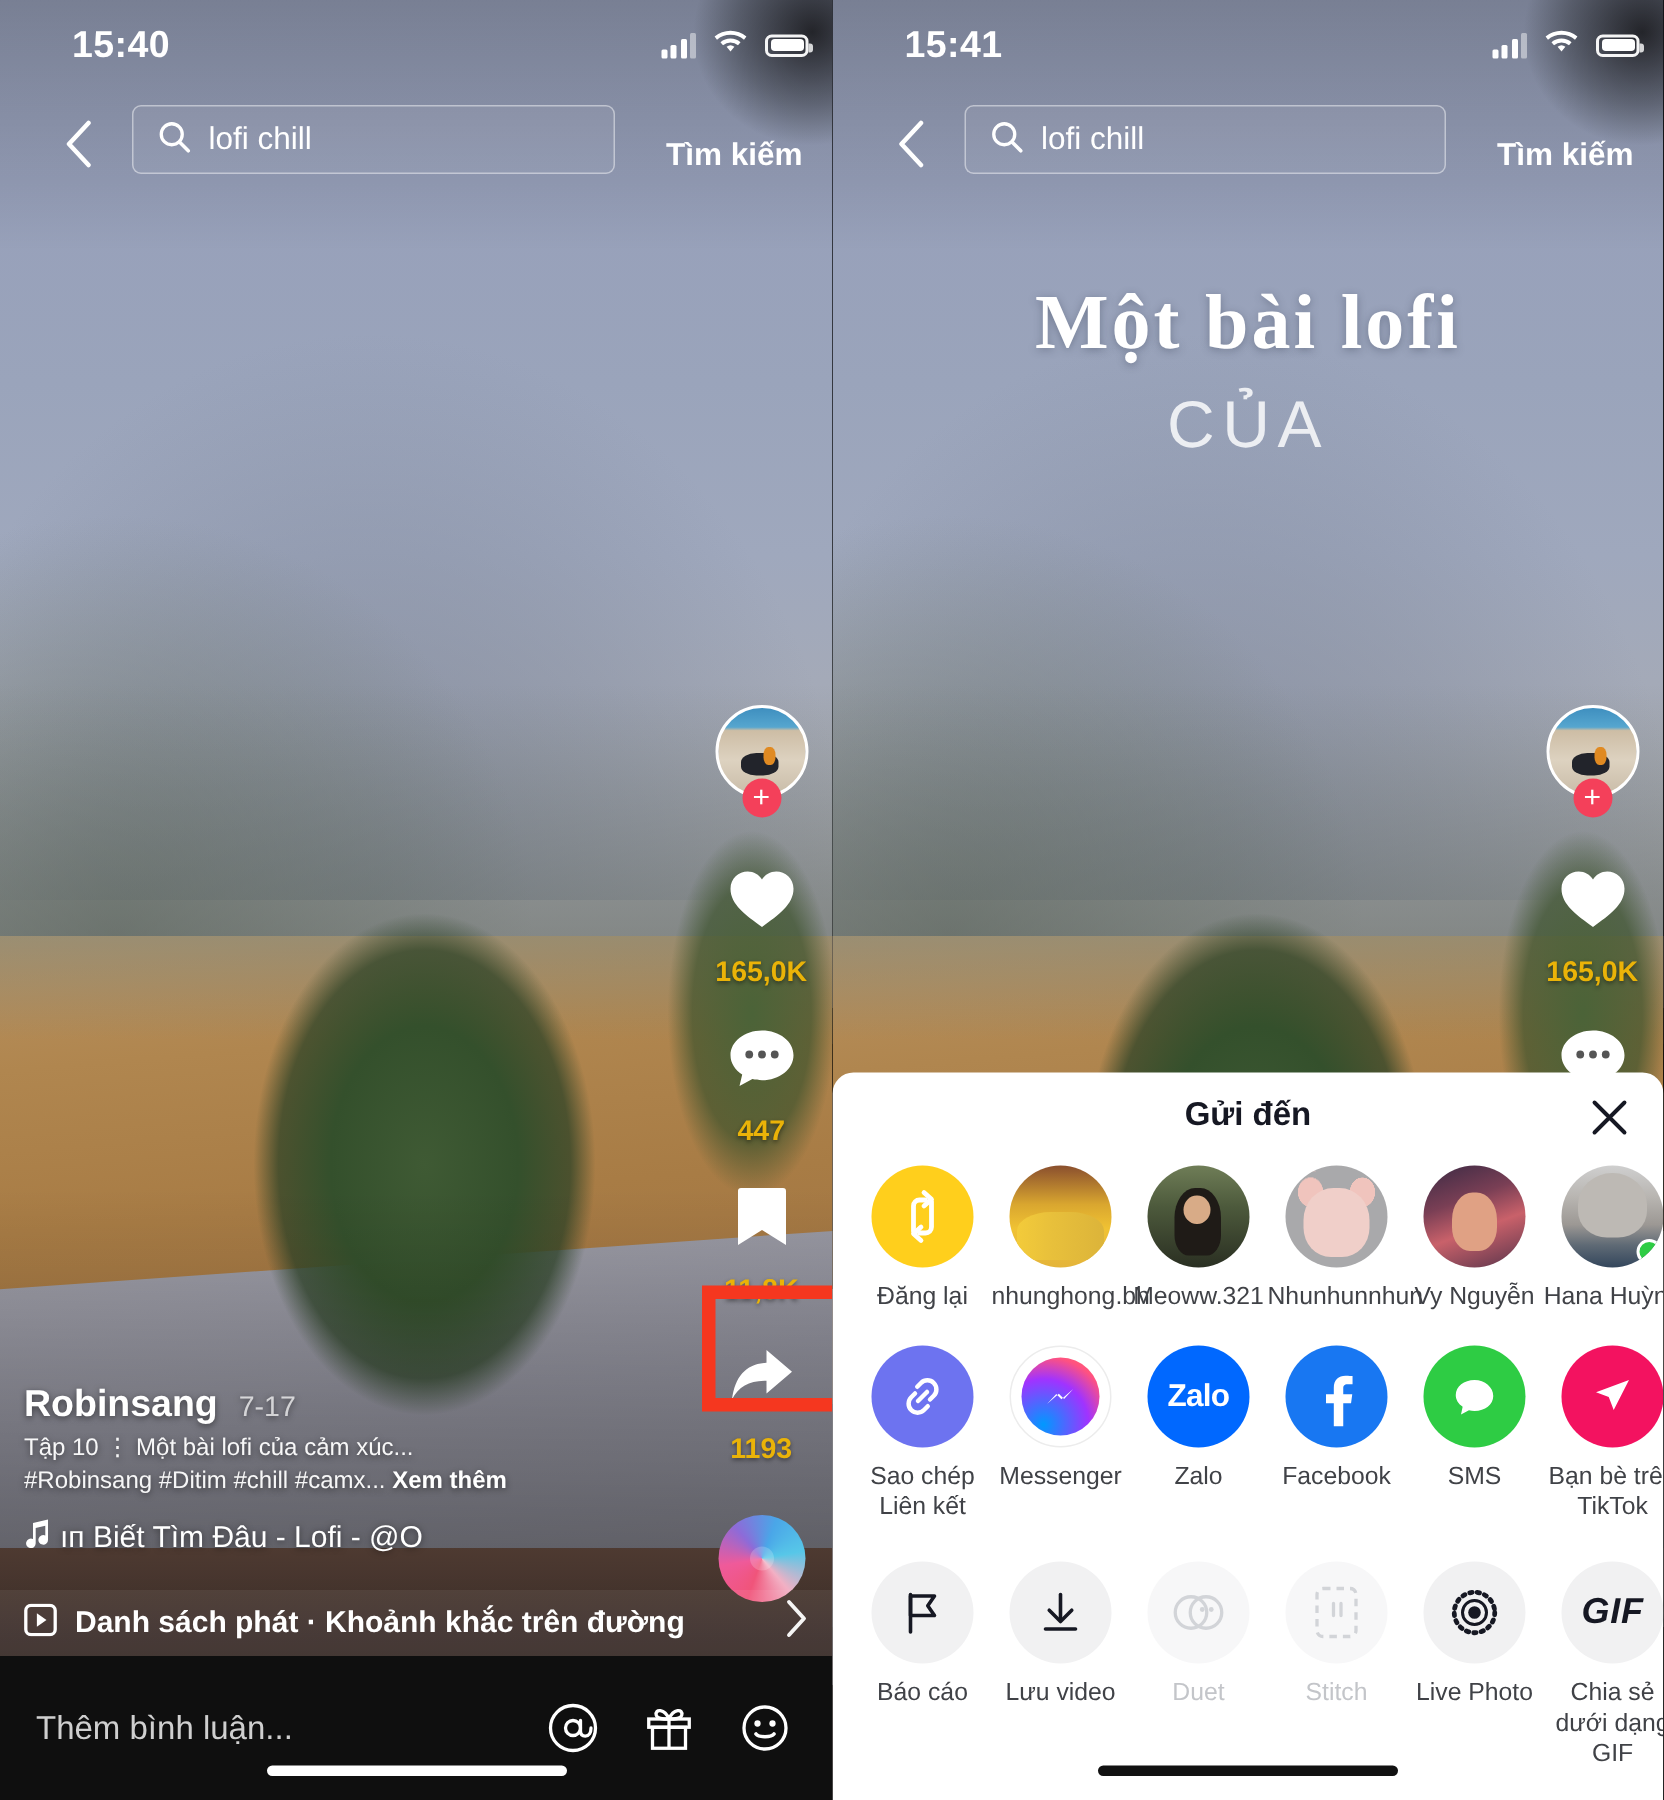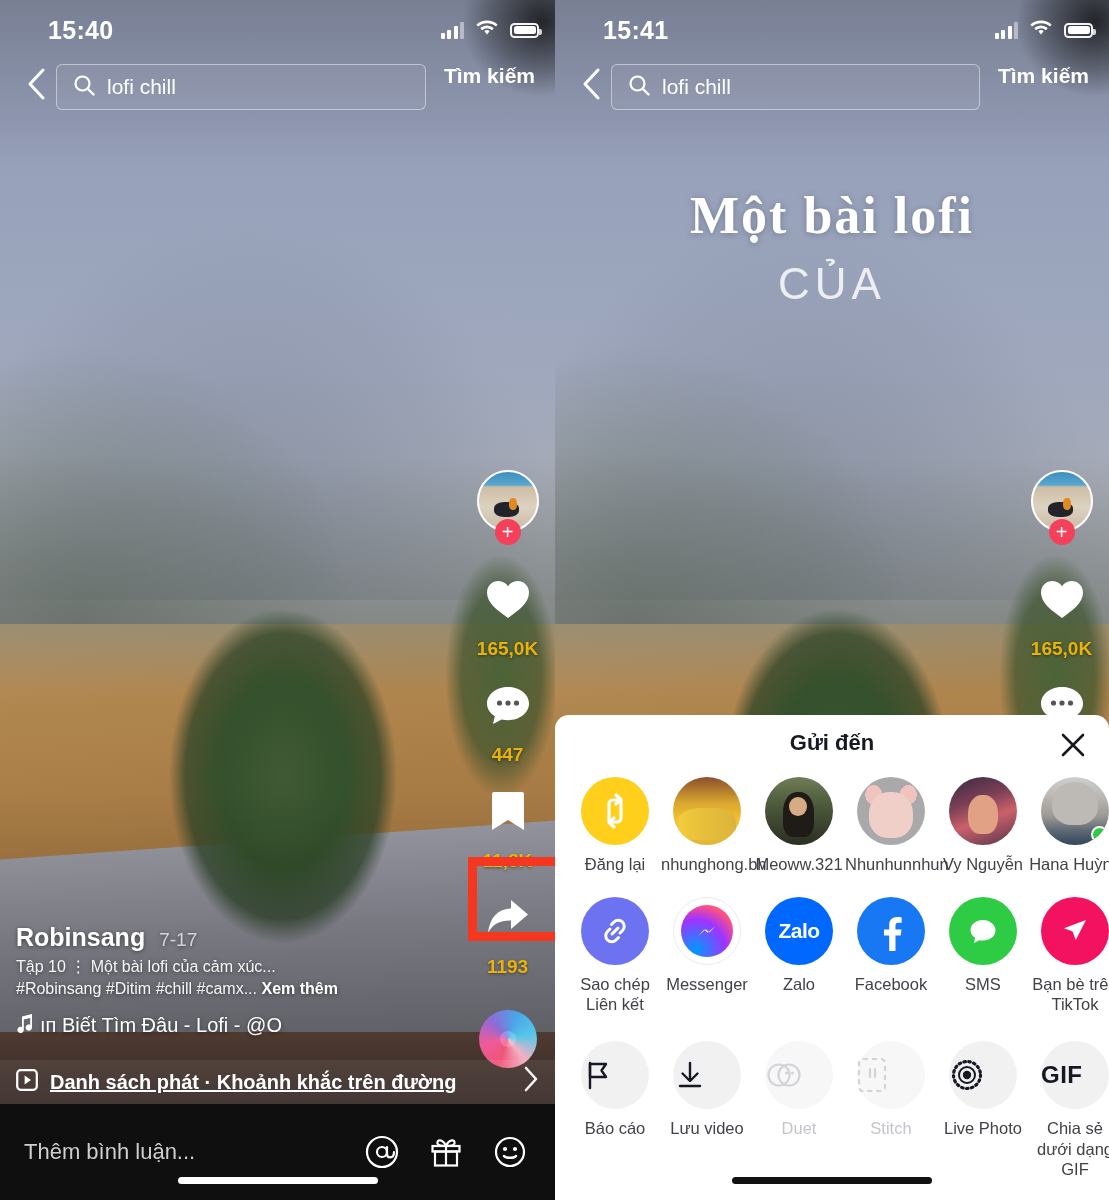--- a/index.html
+++ b/index.html
@@ -77,21 +77,21 @@
   .bars i { display:block; width:4px; background:#fff; border-radius:1px; }
   .bars i:nth-child(1){ height:6px;}
   .bars i:nth-child(2){ height:9px;}
   .bars i:nth-child(3){ height:13px;}
   .bars i:nth-child(4){ height:17px; background:rgba(255,255,255,.45);}
   .battery { width:29px; height:15px; border:2px solid rgba(255,255,255,.95); border-radius:4.5px; position:relative; }
   .battery::after{content:"";position:absolute;right:-4.5px;top:4px;width:2.5px;height:6px;background:rgba(255,255,255,.8);border-radius:0 2px 2px 0;}
   .battery i{position:absolute;inset:1.5px;background:#fff;border-radius:2.5px;}
 
   
-  .searchbar { position:absolute; top:64px; left:0; right:0; height:52px; display:flex; align-items:flex-start; padding:0 14px 0 16px; }
+  .searchbar { position:absolute; top:64px; left:0; right:0; height:52px; display:flex; align-items:flex-end; padding:0 14px 0 32px;gap:16px; }
   .backbtn { width:40px; height:40px; display:flex; align-items:center; justify-content:center; flex:0 0 auto; }
   .searchfield {
     flex:1 1 auto; height:46px; border:1px solid rgba(255,255,255,.45); border-radius:6px;
     display:flex; align-items:center; padding:0 16px; gap:12px; background:rgba(255,255,255,.05);
   }
   .searchfield .q { font-size:21px; color:#fff; font-weight:400; }
   .searchbtn { flex:0 0 auto; color:#fff; font-size:21px; font-weight:600; padding-left:18px; padding-right:6px; white-space:nowrap; }
 
   
   .lyric { position:absolute; left:0; right:0; top:186px; text-align:center; pointer-events:none; }
@@ -133,21 +133,21 @@
   .author-row { display:flex; align-items:baseline; gap:14px; margin-bottom:4px; }
   .author { font-size:25px; font-weight:700; }
   .date { font-size:19px; color:rgba(255,255,255,.72); }
   .desc { font-size:16px; line-height:1.42; color:rgba(255,255,255,.95); }
   .desc .more { font-weight:700; color:#fff; }
   .music-row { display:flex; align-items:center; gap:6px; margin-top:12px; font-size:20px; }
 
   .playlist {
     position:absolute; left:0; right:0; bottom:96px; height:44px;
     display:flex; align-items:center; gap:12px; padding:0 16px;
-    color:#fff; background:rgba(255,255,255,.07);text-decoration:underline;
+    color:#fff; background:rgba(255,255,255,.07);
   }
   .playlist .pl-text { flex:1 1 auto; font-size:20px; font-weight:700; }
   .playlist .chev { font-size:24px; color:#fff; opacity:.95; }
 
   .commentbar {
     position:absolute; left:0; right:0; bottom:0; height:96px; background:#0f0f0f;
     display:flex; align-items:center; padding:0 26px 0 24px; gap:26px;
   }
   .comment-ph { flex:1 1 auto; color:#cfcfcf; font-size:22px; }
   .cicon { width:38px; height:38px; display:flex; align-items:center; justify-content:center; color:#fff; }
@@ -167,21 +167,21 @@
   .sheet-title { font-size:22px; font-weight:700; color:#161823; }
   .sheet-close { position:absolute; right:18px; top:12px; width:36px; height:36px; display:flex; align-items:center; justify-content:center; color:#161823; }
   .row { display:flex; align-items:flex-start; padding:6px 0 0 14px; gap:0; }
   .cell { width:92px; flex:0 0 92px; display:flex; flex-direction:column; align-items:center; }
   .cell .lbl { margin-top:9px; font-size:16.5px; color:#404247; text-align:center; line-height:1.25; width:92px; }
   .cell .lbl.dim { color:#c3c5c9; }
   .av { width:68px; height:68px; border-radius:50%; overflow:hidden; position:relative; background:#ddd; }
   .repost { background:#ffcf1c; display:flex; align-items:center; justify-content:center; }
   .online-dot { position:absolute; right:1px; bottom:2px; width:17px; height:17px; border-radius:50%; background:#2ecc44; border:2.5px solid #fff; }
   .app { width:68px; height:68px; border-radius:50%; display:flex; align-items:center; justify-content:center; overflow:hidden; position:relative; }
-  .gray-circle { width:68px; height:68px; border-radius:50%; background:#f1f1f2; display:flex; align-items:center; justify-content:flex-start; }
+  .gray-circle { width:68px; height:68px; border-radius:50%; background:#f1f1f2; display:flex; align-items:center; justify-content:center;font-style:italic; }
   .gray-circle.dim { background:#f7f7f8; }
 
   
   .pic-food { background:linear-gradient(180deg,#8a4f2e 0%,#d9a62f 38%,#f0c233 62%,#e4b43a 100%); }
   .pic-food::after{content:"";position:absolute;left:8%;top:46%;width:84%;height:46%;background:linear-gradient(90deg,#f3cb3a,#e8c03b 40%,#dcb43a);border-radius:40% 40% 0 0;}
   .pic-girl { background:linear-gradient(180deg,#6f7d57 0%,#4d5a3c 40%,#2a2f22 100%); }
   .pic-girl::after{content:"";position:absolute;left:26%;top:22%;width:46%;height:66%;border-radius:44% 44% 30% 30%;background:#1f1b17;}
   .pic-girl::before{content:"";position:absolute;left:36%;top:30%;width:26%;height:28%;border-radius:50%;background:#d8ab87;z-index:2;}
   .pic-cat { background:#a9a9ab; }
   .pic-cat::after{content:"";position:absolute;left:18%;top:22%;width:64%;height:68%;border-radius:46% 46% 42% 42%;background:#f0cfc9;}

